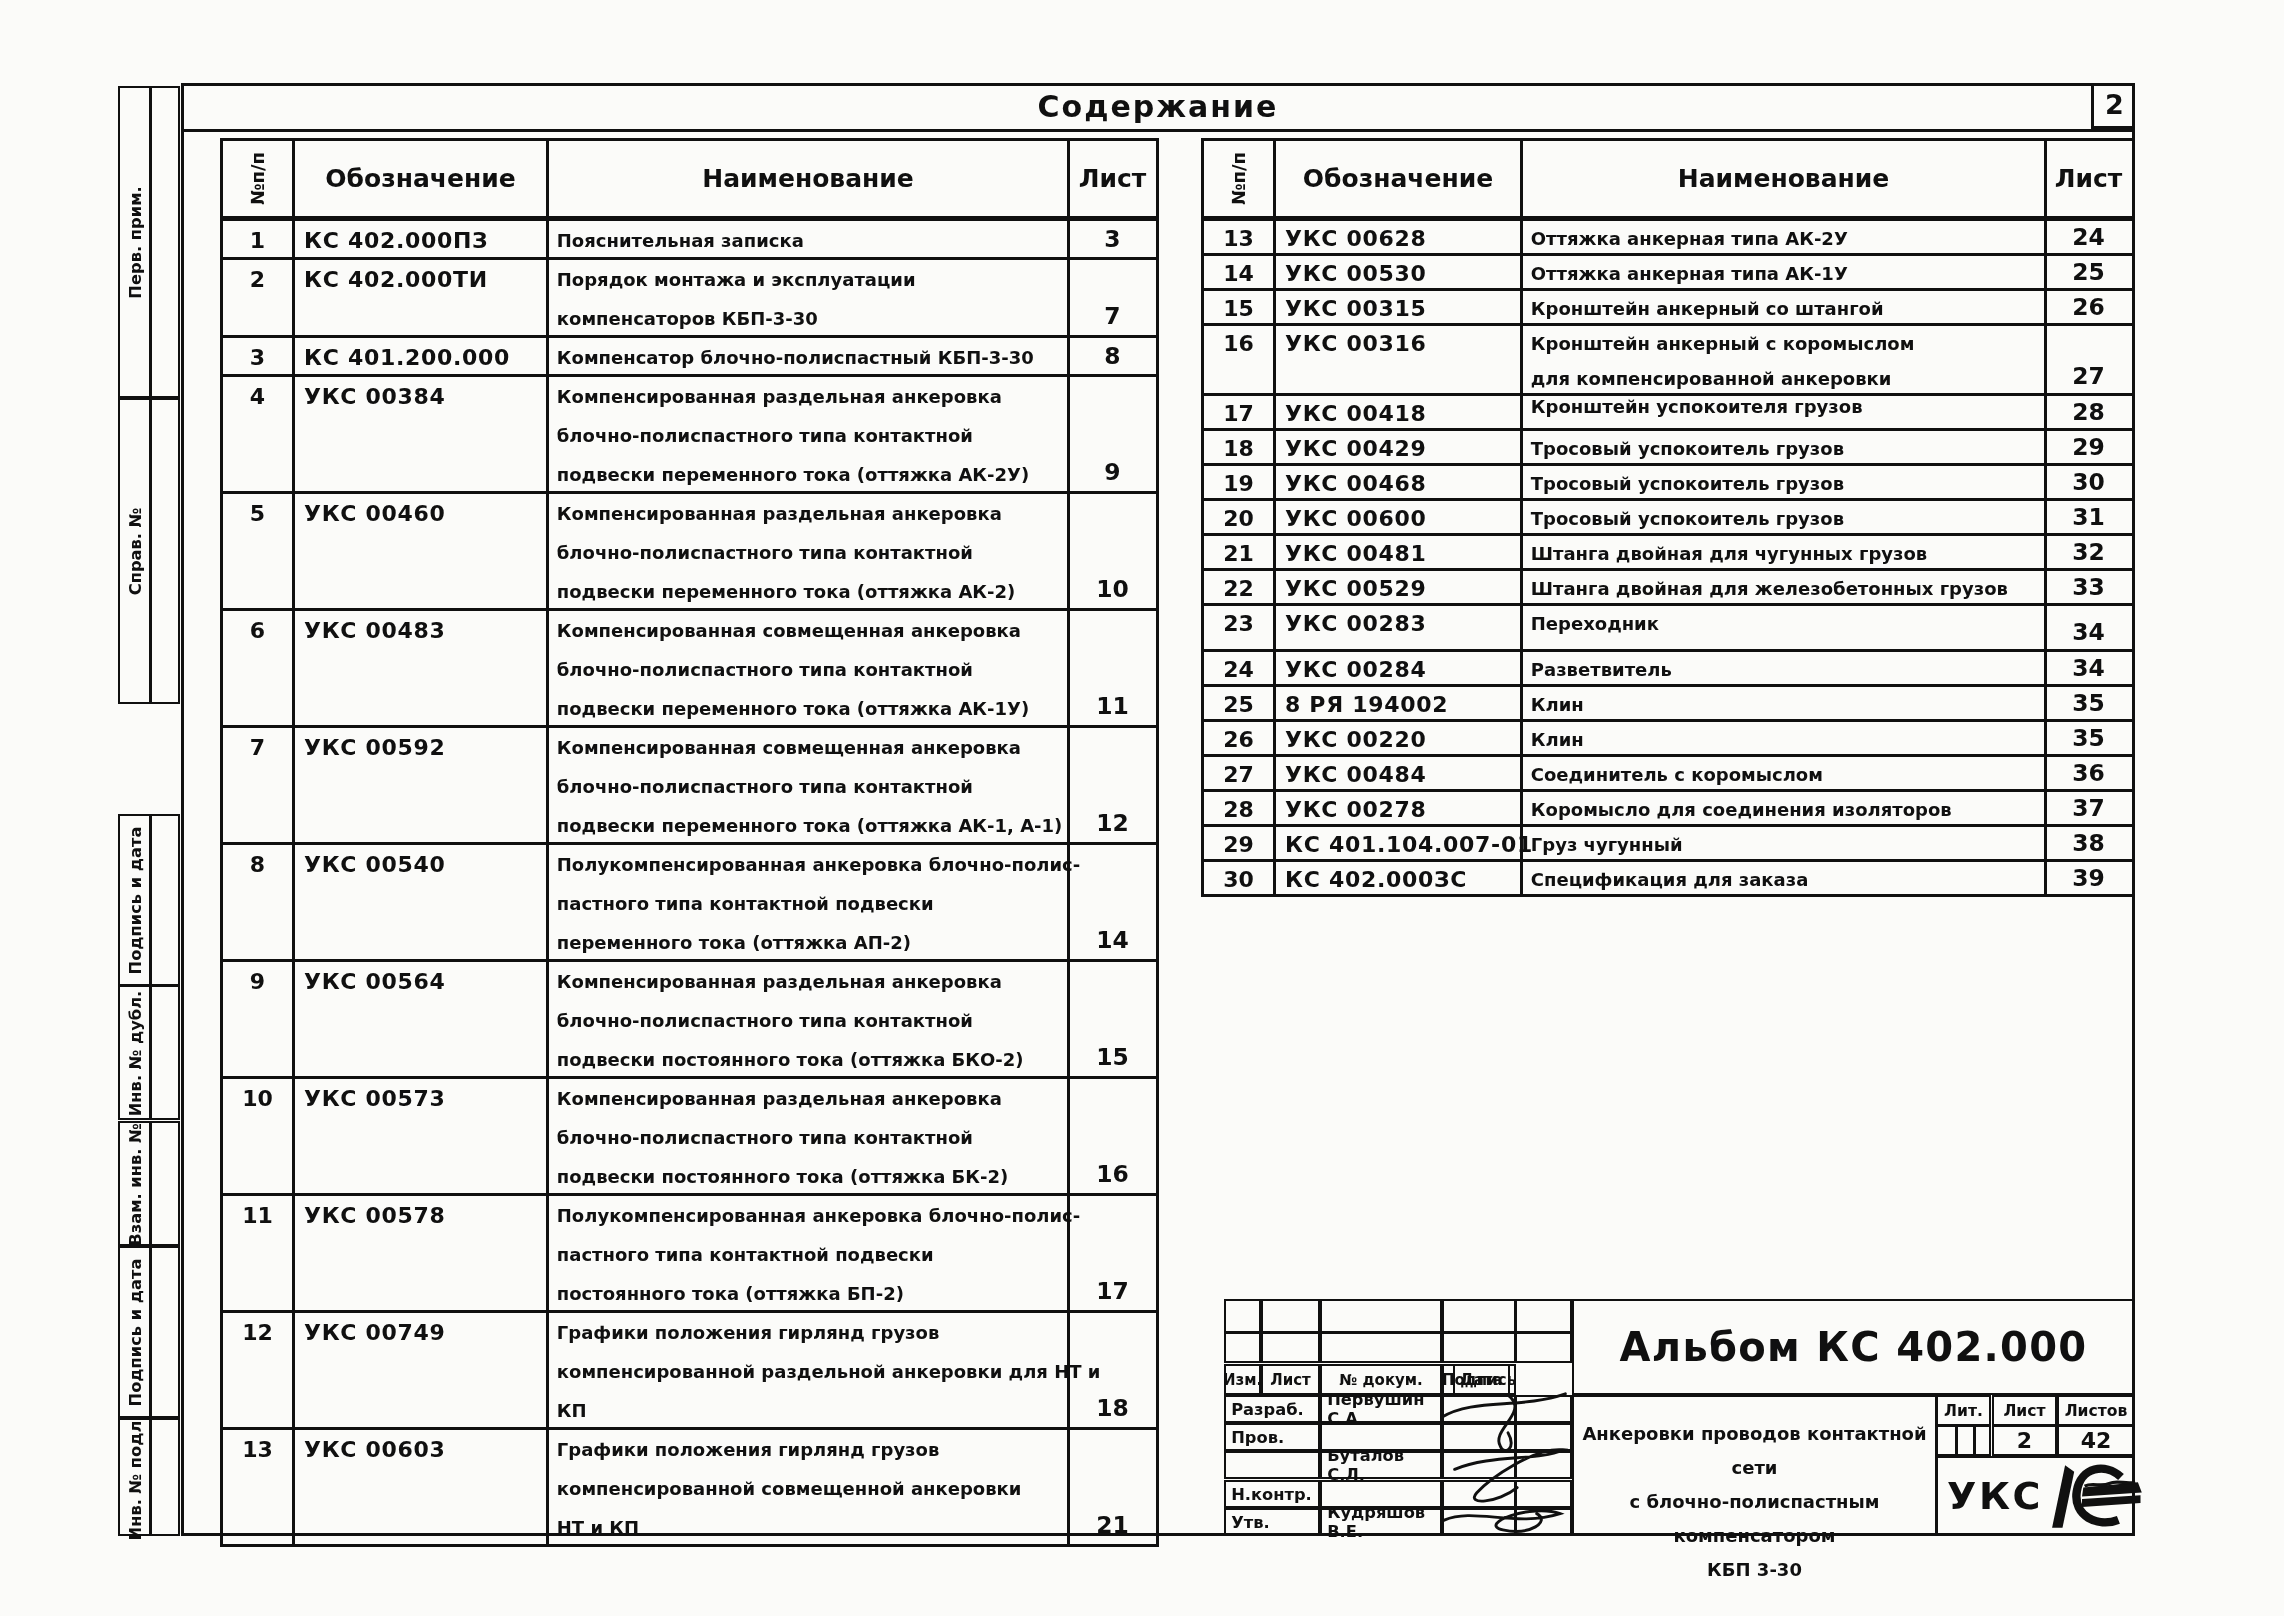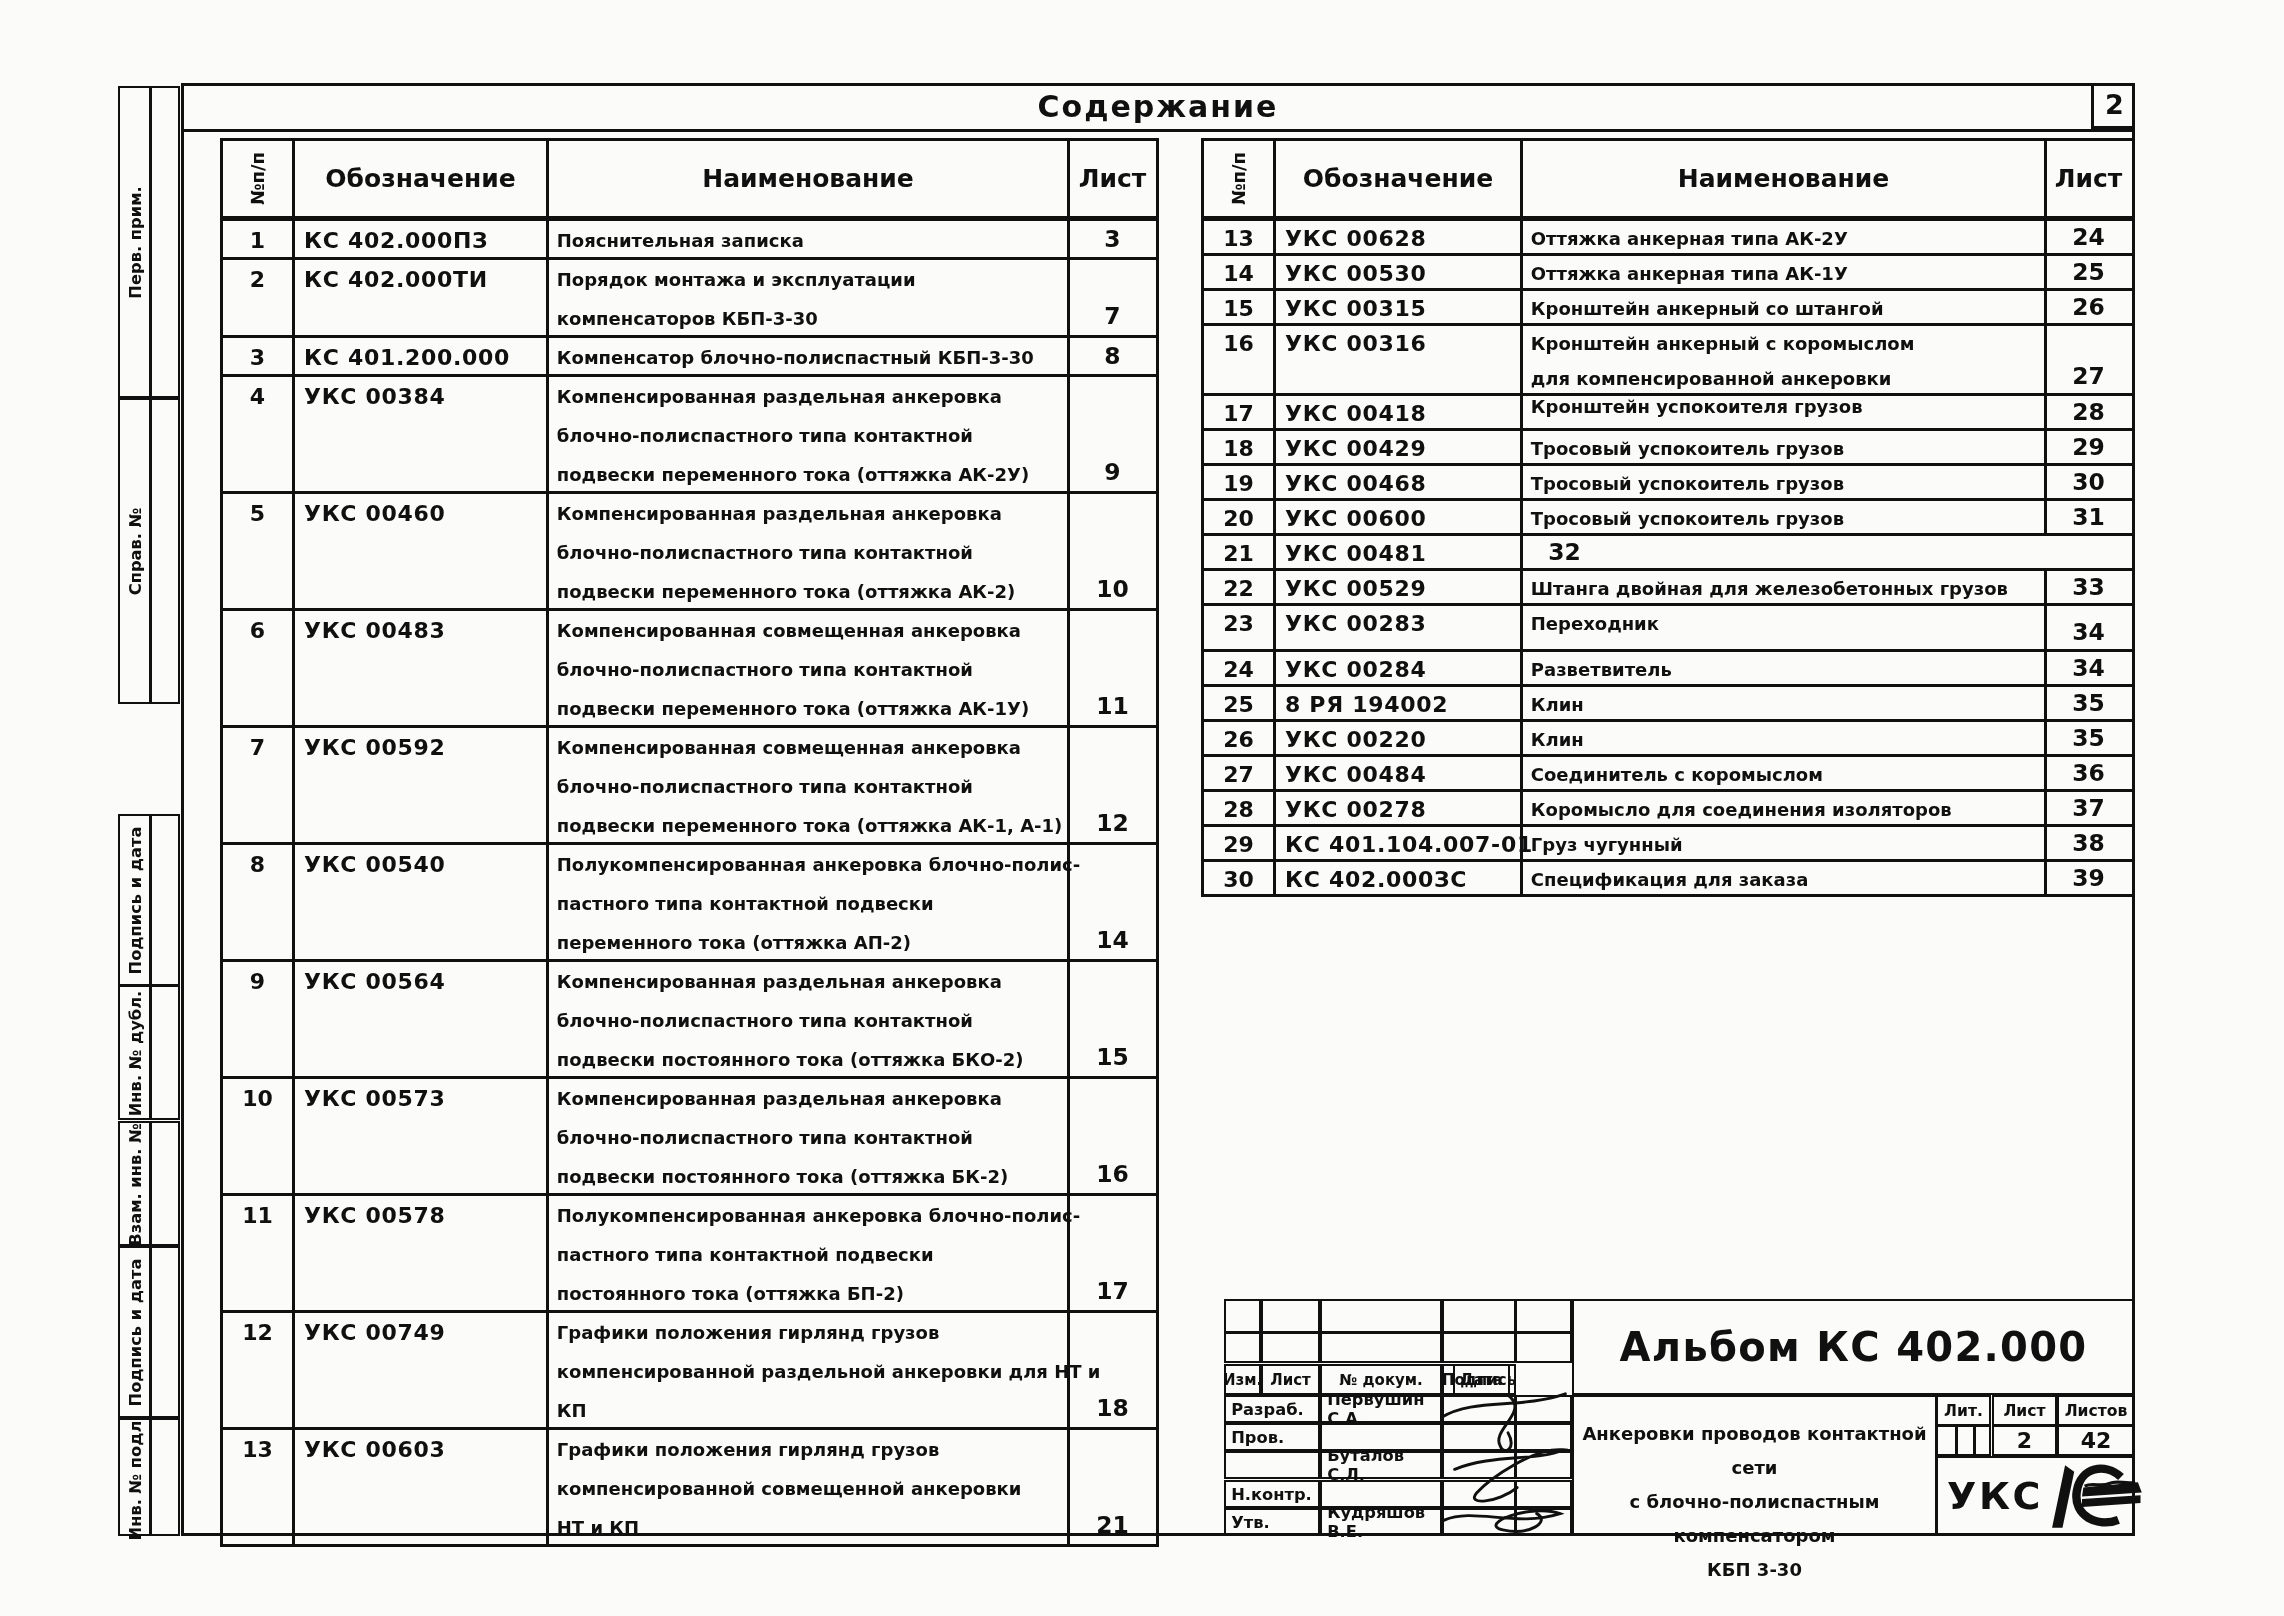--- a/index.html
+++ b/index.html
@@ -432,20 +432,23 @@
           <div class="tc sheetcell" style="width: 83px;">
             <div class="cellline" style="height: 35px;">31</div>
           </div>
         </div>
         <div class="trow" style="height: 35px;">
           <div class="tc numcell" style="width: 72px;">
             <div class="cellline" style="height: 35px;">21</div>
           </div>
           <div class="tc descell" style="width: 247px;">
             <div class="cellline" style="height: 35px;">УКС 00481</div>
+          </div>
+          <div class="tc namecell" style="width: 524px;">
+            <div class="cellline" style="height: 35px;">Штанга двойная для чугунных грузов</div>
           </div>
           <div class="tc sheetcell" style="width: 83px;">
             <div class="cellline" style="height: 35px;">32</div>
           </div>
         </div>
         <div class="trow" style="height: 35px;">
           <div class="tc numcell" style="width: 72px;">
             <div class="cellline" style="height: 35px;">22</div>
           </div>
           <div class="tc descell" style="width: 247px;">

